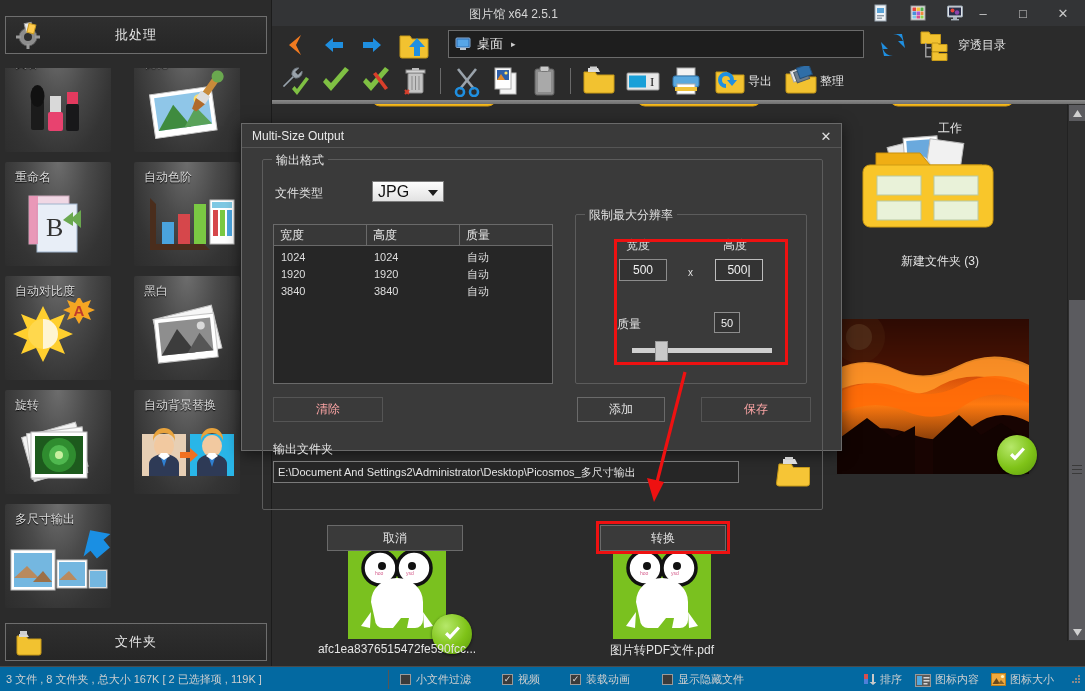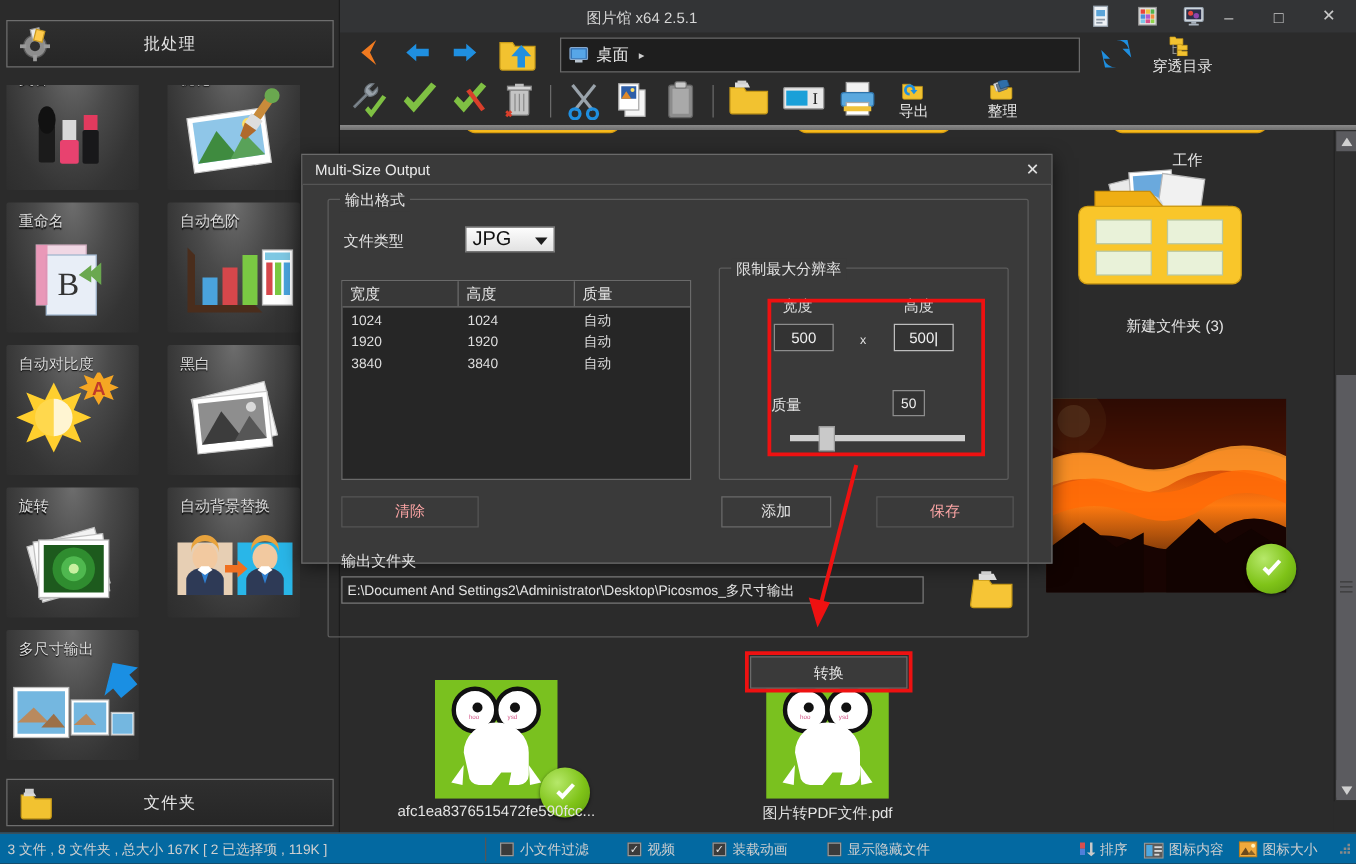--- a/index.html
+++ b/index.html
@@ -63,21 +63,21 @@
     position: absolute; top: 4px; width: 20px; height: 18px;
   }
   .win-btn {
     position: absolute; top: 0; width: 40px; height: 26px;
     display: flex; align-items: center; justify-content: center;
     font-size: 13px; color: #c8c8c8;
   }
 
   #toolbar1 { position: absolute; left: 0; top: 26px; right: 0; height: 38px; }
   #toolbar2 { position: absolute; left: 0; top: 62px; right: 0; height: 38px; }
-  .tool { position: absolute; top: 2px; height: 34px; display: flex; align-items: center; flex-direction: column; }
+  .tool { position: absolute; top: 2px; height: 34px; display: flex; align-items: center; }
   .tool-label { font-size: 12px; color: #e2e2e2; margin-left: 2px; white-space: nowrap; }
 
   #addrbar {
     position: absolute; left: 176px; top: 4px; width: 416px; height: 28px;
     background: #1e1e1e; border: 1px solid #6b6b6b;
     display: flex; align-items: center; padding-left: 6px;
   }
   #addr-text { font-size: 13px; color: #e8e8e8; margin-left: 6px; }
   #addr-arrow { font-size: 9px; color: #cfcfcf; margin-left: 8px; }
 
@@ -811,20 +811,23 @@
       </div>
 
       <div style="position:absolute; left:535px; top:333px; width:36px; height:32px;">
         <svg width="36" height="32" viewBox="0 0 36 32">
           <path d="M3 8 h12 l2.5 3.5 h16 v16 a2.5 2.5 0 0 1 -2.5 2.5 h-28 a2.5 2.5 0 0 1 -2.5 -2.5 z" fill="#f6c536" stroke="#c79a18"></path>
           <path d="M7 3 h12 l2.5 5 h-14.5 z" fill="#dcdcdc"></path>
           <rect x="9" y="1" width="8" height="3" fill="#cfcfcf"></rect>
         </svg>
       </div>
 
+      <div class="dbtn" style="left:86px; top:402px; width:136px; height:26px;">
+        <span>取消</span>
+      </div>
       <div class="dbtn" style="left:359px; top:402px; width:126px; height:26px;">
         <span>转换</span>
       </div>
 
     </div>
   </div>
 
   <div class="redbox" id="redbox-res"></div>
   <div class="redbox" id="redbox-convert"></div>
   <svg id="red-arrow" viewBox="0 0 60 140">

